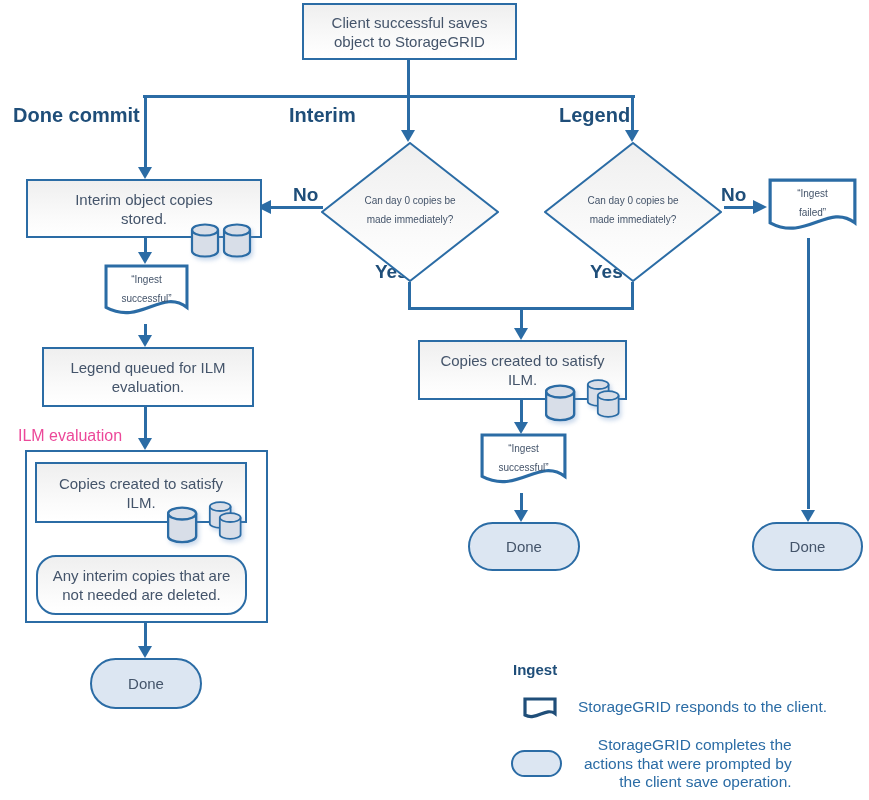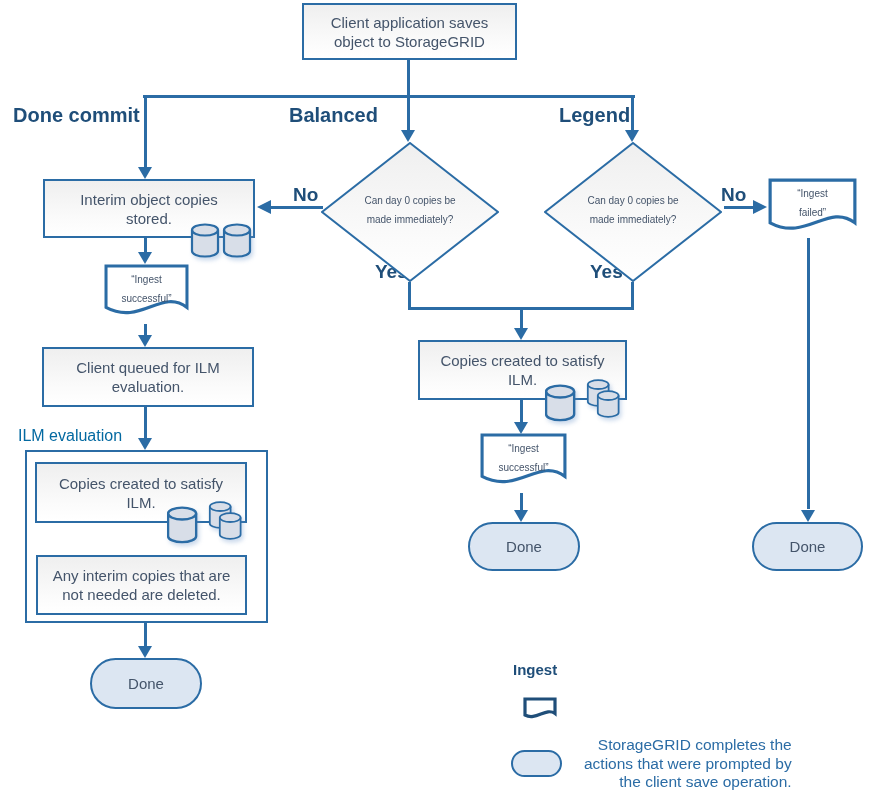--- a/index.html
+++ b/index.html
@@ -35,21 +35,21 @@
   .shape svg{position:absolute;left:0;top:0;width:100%;height:100%;}
   .shape .txt{
     position:absolute;left:0;right:0;text-align:center;color:#44546a;
     font-size:10px;line-height:19px;white-space:pre-line;
   }
   .diamond .txt{top:50%;transform:translateY(-54%);}
   .doc .txt{top:6px;}
   
   .heading{position:absolute;color:#1f4e79;font-size:20px;font-weight:bold;white-space:nowrap;}
   .edge-label{position:absolute;color:#1f4e79;font-size:19px;font-weight:bold;white-space:nowrap;}
-  .section-label{position:absolute;color:#0369a1;font-size:16px;white-space:nowrap;}
+  .section-label{position:absolute;color:#ec4899;font-size:16px;white-space:nowrap;}
   
   .cyl-cluster{position:absolute;filter:drop-shadow(2px 3px 2px rgba(110,150,200,0.35));}
   
   .legend-title{position:absolute;color:#1f4e79;font-size:15px;font-weight:bold;}
   .legend-text{position:absolute;color:#2b6ca5;font-size:15.5px;line-height:18.5px;white-space:pre-line;}
   .legend-capsule{
     position:absolute;border:2px solid #2b6ca5;box-sizing:border-box;background:#dce6f2;border-radius:14px;
   }
 </style>
 </head>
@@ -110,62 +110,62 @@
   <div class="vline" style="left:520px;top:400px;width:3px;height:22px;"></div>
   <div class="arr down" style="left:514px;top:422px;"></div>
 
   <div class="vline" style="left:520px;top:493px;width:3px;height:17px;"></div>
   <div class="arr down" style="left:514px;top:510px;"></div>
 
   <div class="vline" style="left:807px;top:238px;width:3px;height:271px;"></div>
   <div class="arr down" style="left:801px;top:510px;"></div>
 
   <div class="heading" style="left:13px;top:104px;">Done commit</div>
-  <div class="heading" style="left:289px;top:104px;">Balanced</div>
+  <div class="heading" style="left:289px;top:104px;">Interim</div>
   <div class="heading" style="left:559px;top:104px;">Legend</div>
 
   <div class="edge-label" style="left:293px;top:184px;">No</div>
   <div class="edge-label" style="left:375px;top:261px;">Yes</div>
   <div class="edge-label" style="left:721px;top:184px;">No</div>
   <div class="edge-label" style="left:590px;top:261px;">Yes</div>
 
   <div class="section-label" style="left:18px;top:427px;">ILM evaluation</div>
 
-  <div class="box" style="left:302px;top:3px;width:215px;height:57px;">Client application saves
+  <div class="box" style="left:302px;top:3px;width:215px;height:57px;">Client successful saves
 object to StorageGRID</div>
 
-  <div class="box" style="left:43px;top:179px;width:212px;height:59px;">Interim object copies
+  <div class="box" style="left:26px;top:179px;width:236px;height:59px;">Interim object copies
 stored.</div>
   <svg class="cyl-cluster" style="left:189px;top:221px;" width="64" height="38" viewBox="0 0 64 38">
     <use href="#cyl" transform="translate(2,2)"></use>
       <use href="#cyl" transform="translate(34,2)"></use>
   </svg>
 
   <div class="shape doc" style="left:104px;top:264px;width:85px;height:62px;">
     <svg viewBox="0 0 84 60" preserveAspectRatio="none">
       <path d="M2,2 H82 V42 C57,23 36,60 2,42 Z" fill="#ffffff" stroke="#2b6ca5" stroke-width="3"></path>
     </svg>
     <div class="txt">“Ingest
 successful”</div>
   </div>
 
-  <div class="box" style="left:42px;top:347px;width:212px;height:60px;">Client queued for ILM
+  <div class="box" style="left:42px;top:347px;width:212px;height:60px;">Legend queued for ILM
 evaluation.</div>
 
   <div class="container-box" style="left:25px;top:450px;width:243px;height:173px;"></div>
 
   <div class="box" style="left:35px;top:462px;width:212px;height:61px;">Copies created to satisfy
 ILM.</div>
   <svg class="cyl-cluster" style="left:167px;top:499px;" width="76" height="48" viewBox="0 0 76 48">
     <use href="#cyl" transform="translate(42,2) scale(0.8)"></use>
     <use href="#cyl" transform="translate(52,13) scale(0.8)"></use>
     <use href="#cyl" transform="translate(0,7) scale(1.08)"></use>
   </svg>
 
-  <div class="box" style="left:36px;top:555px;width:211px;height:60px;">Any interim copies that are
+  <div class="box" style="left:36px;top:555px;width:211px;height:60px;border-radius:20px;">Any interim copies that are
 not needed are deleted.</div>
 
   <div class="capsule" style="left:90px;top:658px;width:112px;height:51px;">Done</div>
 
   <div class="shape diamond" style="left:321px;top:142px;width:178px;height:140px;">
     <svg viewBox="0 0 178 140" preserveAspectRatio="none">
       <polygon points="89,1 177,70 89,139 1,70" fill="url(#shapeGrad)" stroke="#2b6ca5" stroke-width="2"></polygon>
     </svg>
     <div class="txt">Can day 0 copies be
 made immediately?</div>
@@ -205,19 +205,20 @@
 failed”</div>
   </div>
 
   <div class="capsule" style="left:752px;top:522px;width:111px;height:49px;">Done</div>
 
   <div class="legend-title" style="left:513px;top:661px;">Ingest</div>
 
   <svg style="position:absolute;left:523px;top:697px;" width="34" height="25" viewBox="0 0 34 25">
     <path d="M2,2 H32 V16.5 C23,10 13,24 2,18 Z" fill="#ffffff" stroke="#1f4e79" stroke-width="3.2"></path>
   </svg>
+  <div class="legend-text" style="left:578px;top:698px;">StorageGRID responds to the client.</div>
 
   <div class="legend-capsule" style="left:511px;top:750px;width:51px;height:27px;"></div>
   <div class="legend-text" style="left:584px;top:736px;text-align:right;">StorageGRID completes the
 actions that were prompted by
 the client save operation.</div>
 
 </div>
 
 </body></html>

